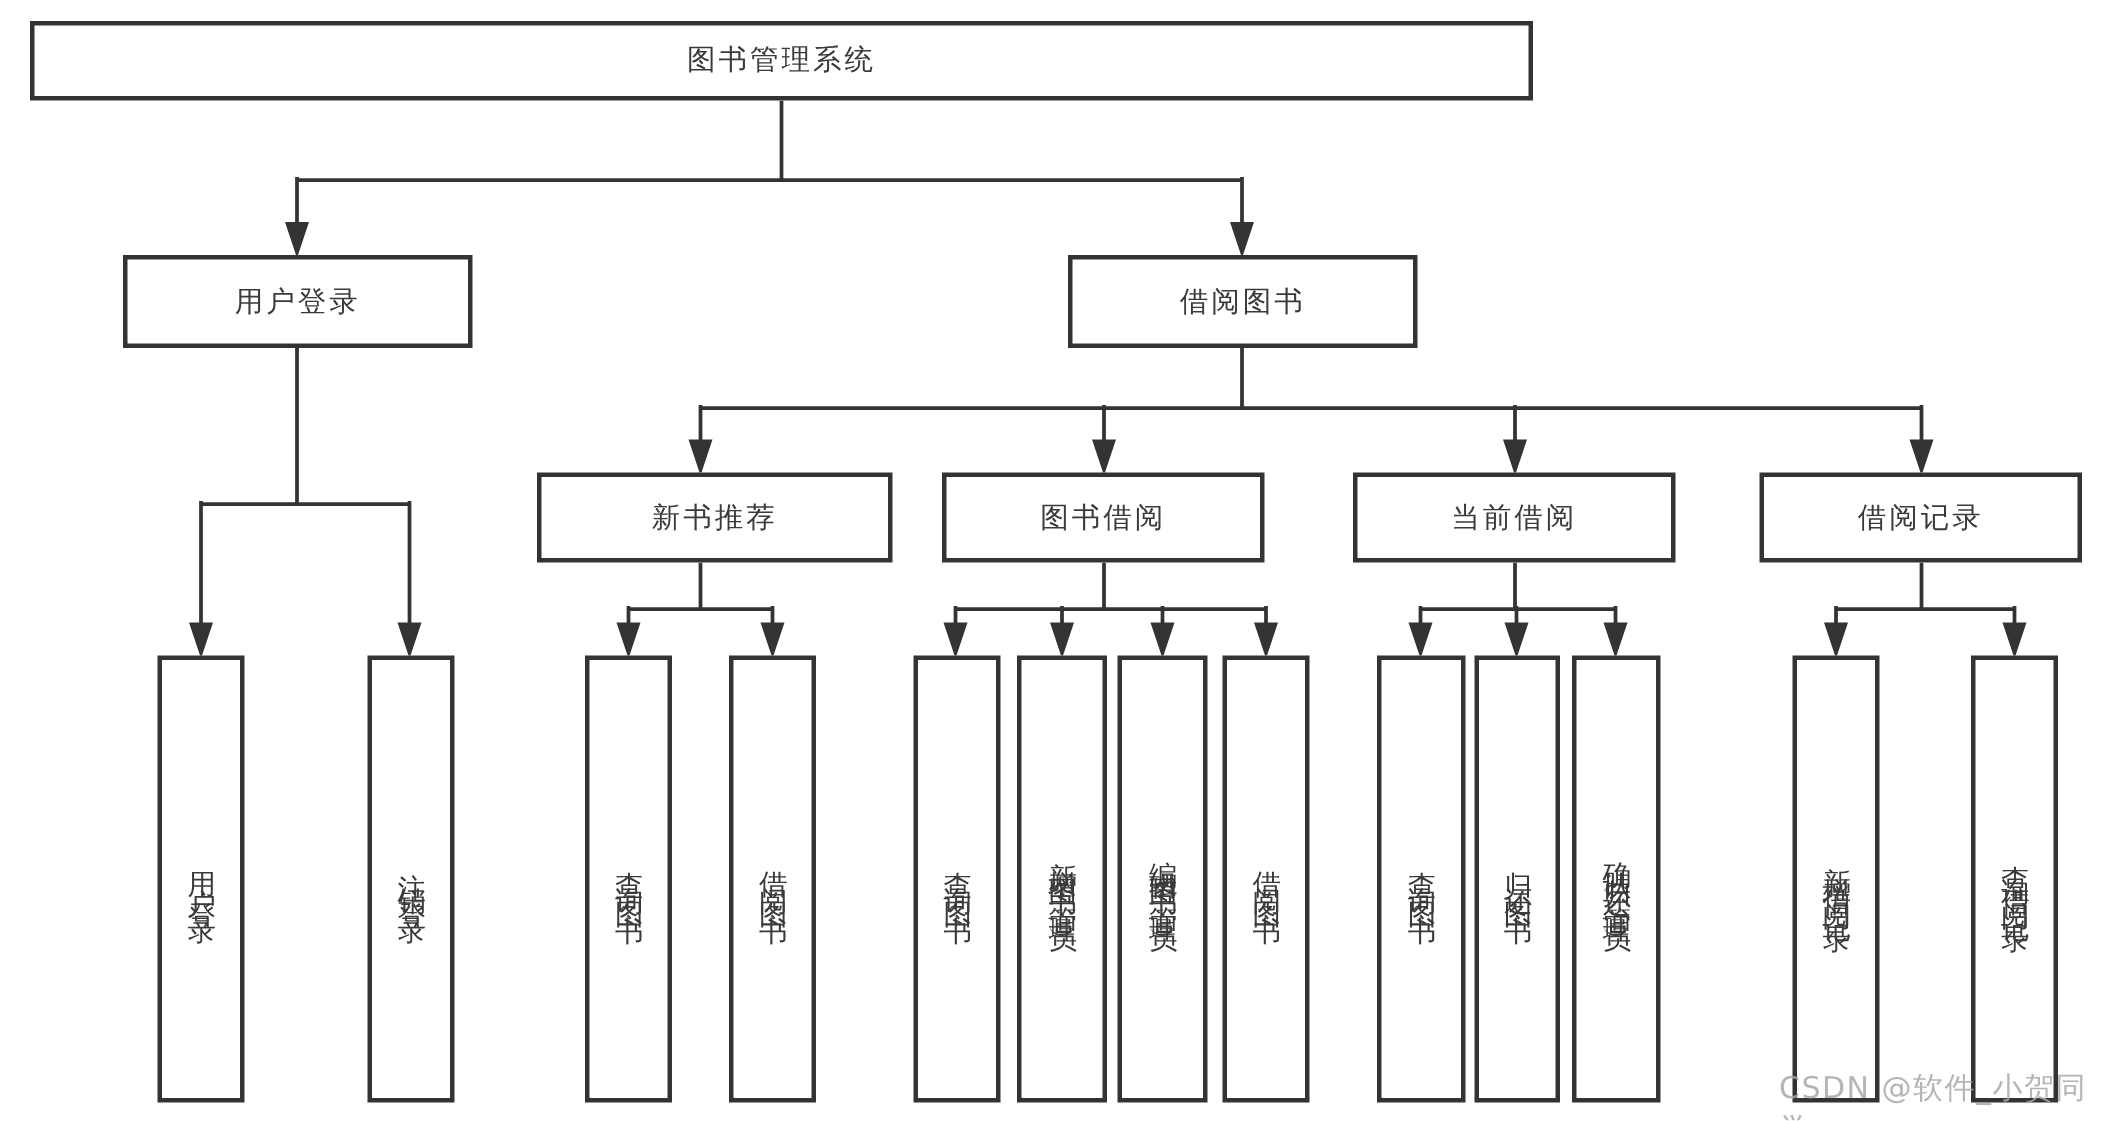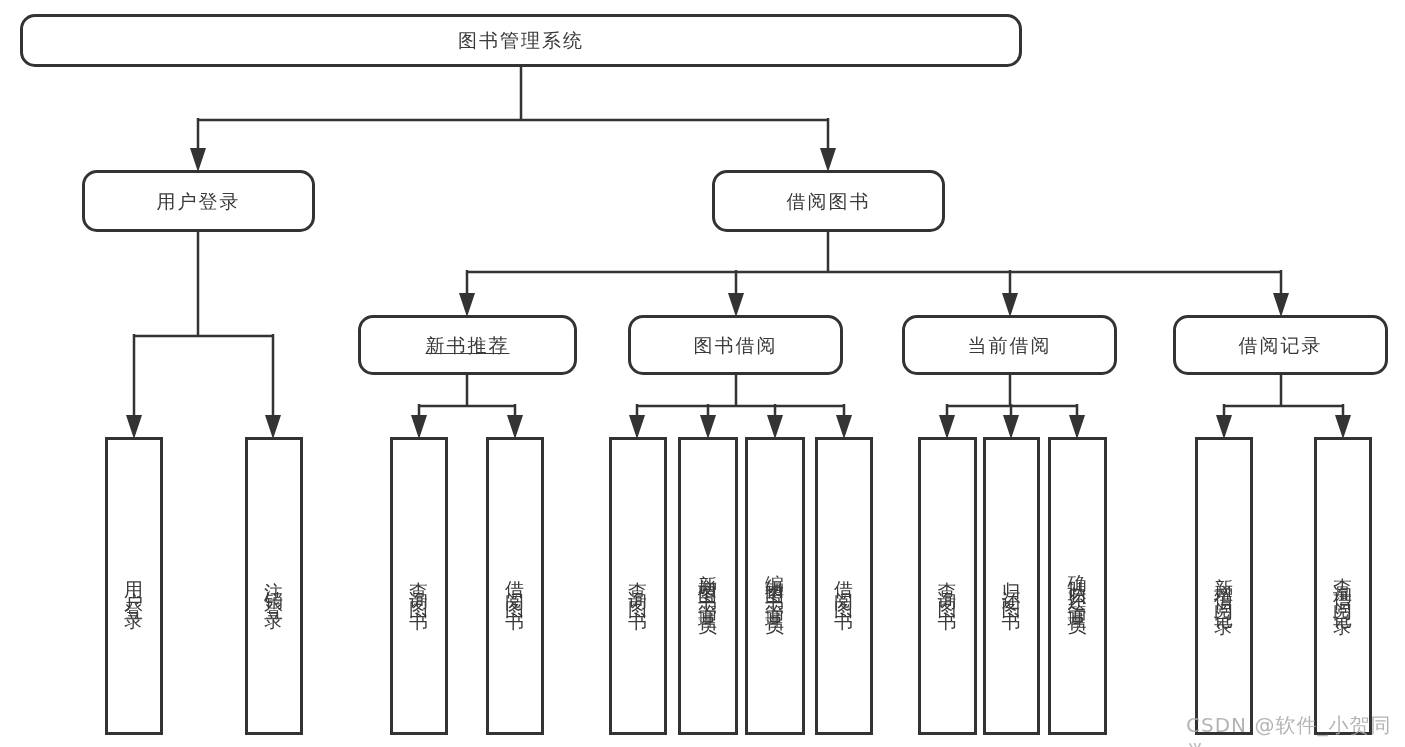--- a/index.html
+++ b/index.html
@@ -23,21 +23,21 @@
     border: 3px solid #333333;
     box-sizing: border-box;
     display: flex;
     align-items: center;
     justify-content: center;
     color: #3a3a3a;
     font-size: 19px;
     line-height: 1;
     white-space: nowrap;
   }
-  .node.h { letter-spacing: 2px; border-radius: 15px; }
+  .node.h { letter-spacing: 2px; }
   .node.v {
     writing-mode: vertical-rl;
     text-orientation: mixed;
     letter-spacing: 10px;
     white-space: normal;
   }
   #watermark {
     position: absolute;
     left: 1186px;
     top: 712px;
@@ -71,21 +71,21 @@
              M939 415 L955 415 L947 439 Z  M1003 415 L1019 415 L1011 439 Z
              M1069 415 L1085 415 L1077 439 Z
              M1216 415 L1232 415 L1224 439 Z  M1335 415 L1351 415 L1343 439 Z"></path>
   </svg>
 
   <div class="node h" style="left:20px; top:14px; width:1002px; height:53px;">图书管理系统</div>
 
   <div class="node h" style="left:82px; top:170px; width:233px; height:62px;">用户登录</div>
   <div class="node h" style="left:712px; top:170px; width:233px; height:62px;">借阅图书</div>
 
-  <div class="node h" style="left:358px; top:315px; width:219px; height:60px;text-decoration:underline;">新书推荐</div>
+  <div class="node h" style="left:358px; top:315px; width:237px; height:60px;">新书推荐</div>
   <div class="node h" style="left:902px; top:315px; width:215px; height:60px;">当前借阅</div>
   <div class="node h" style="left:628px; top:315px; width:215px; height:60px;">图书借阅</div>
   <div class="node h" style="left:1173px; top:315px; width:215px; height:60px;">借阅记录</div>
 
   <div class="node v" style="left:105px; top:437px; width:58px; height:298px;">用户登录</div>
   <div class="node v" style="left:245px; top:437px; width:58px; height:298px;">注销登录</div>
 
   <div class="node v" style="left:390px; top:437px; width:58px; height:298px;">查询图书</div>
   <div class="node v" style="left:486px; top:437px; width:58px; height:298px;">借阅图书</div>
 

